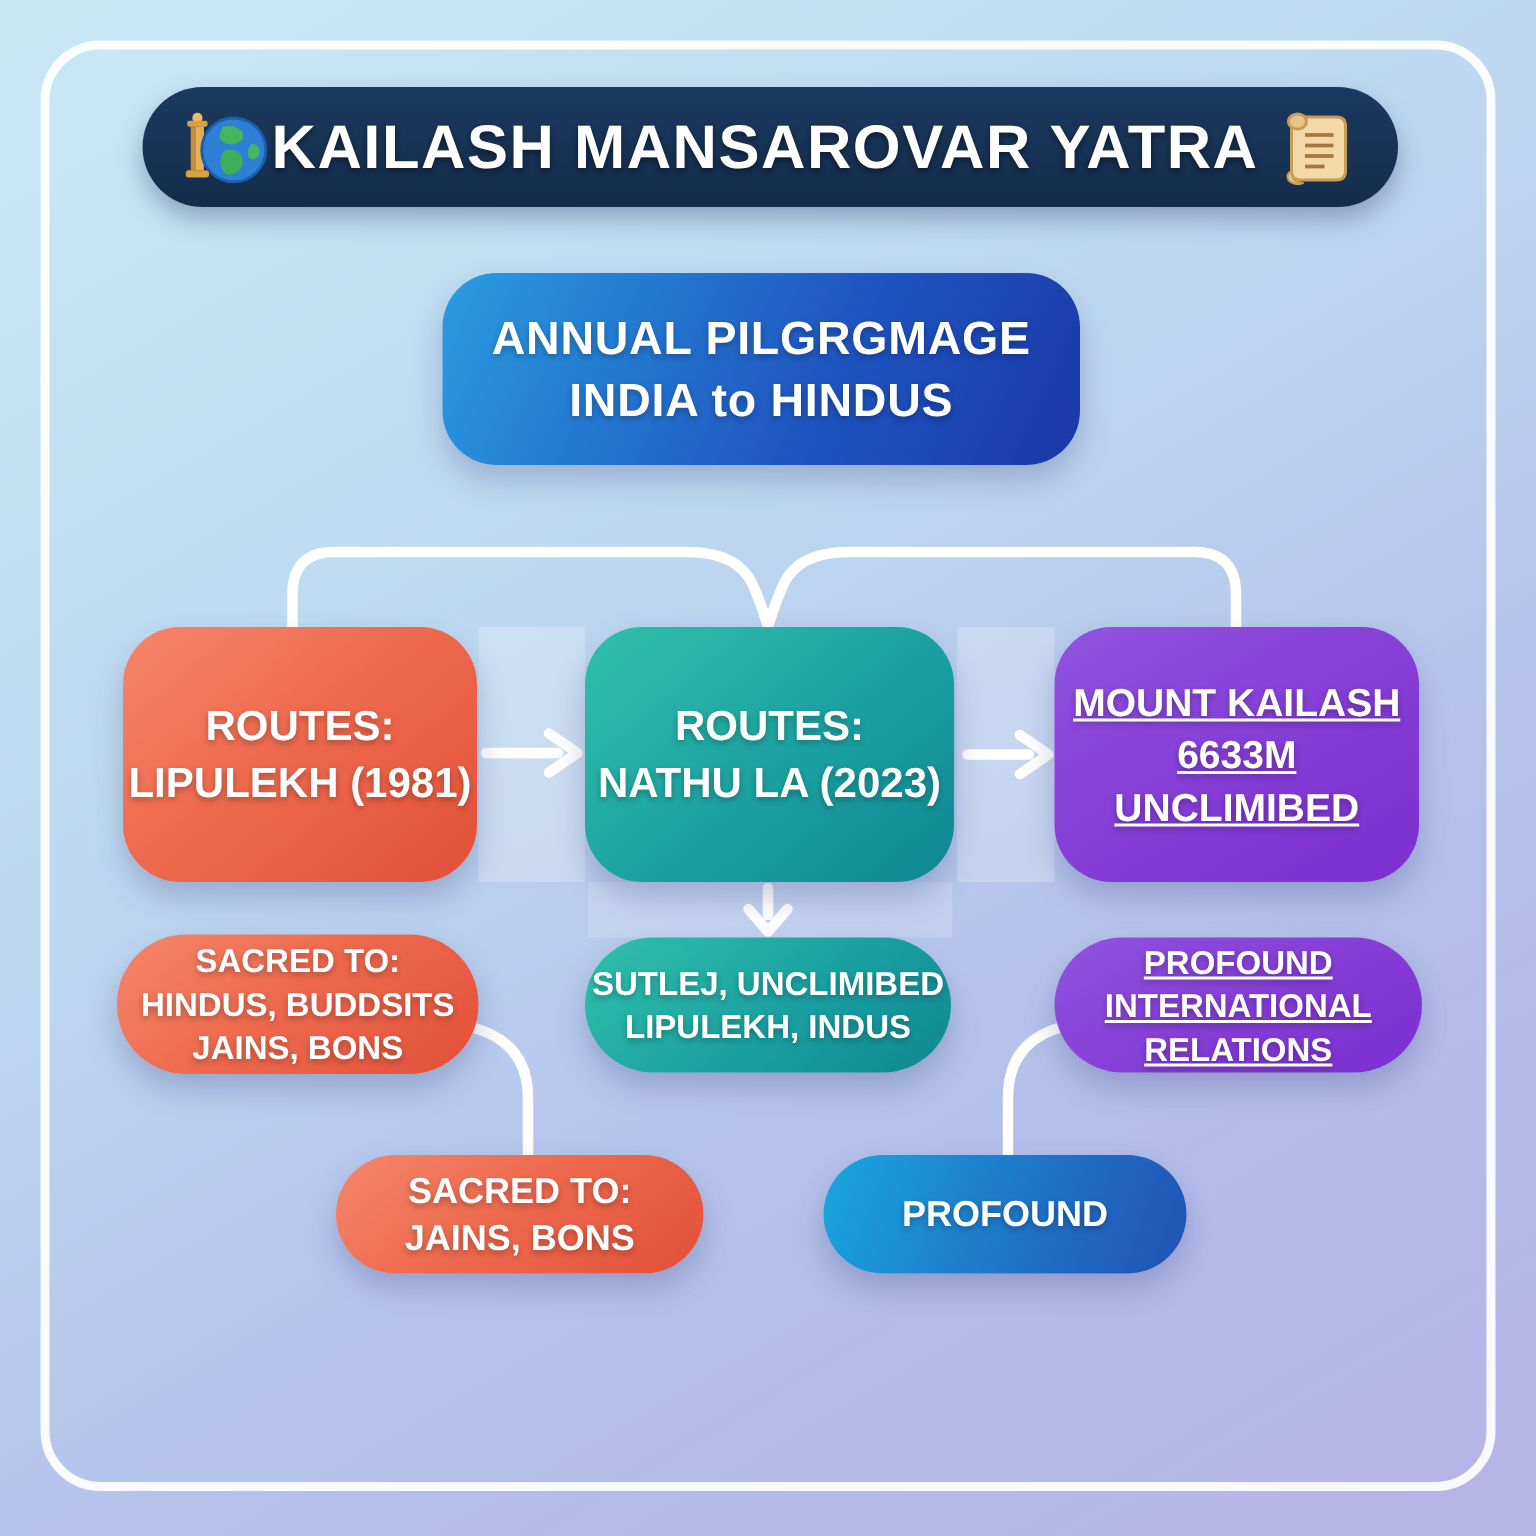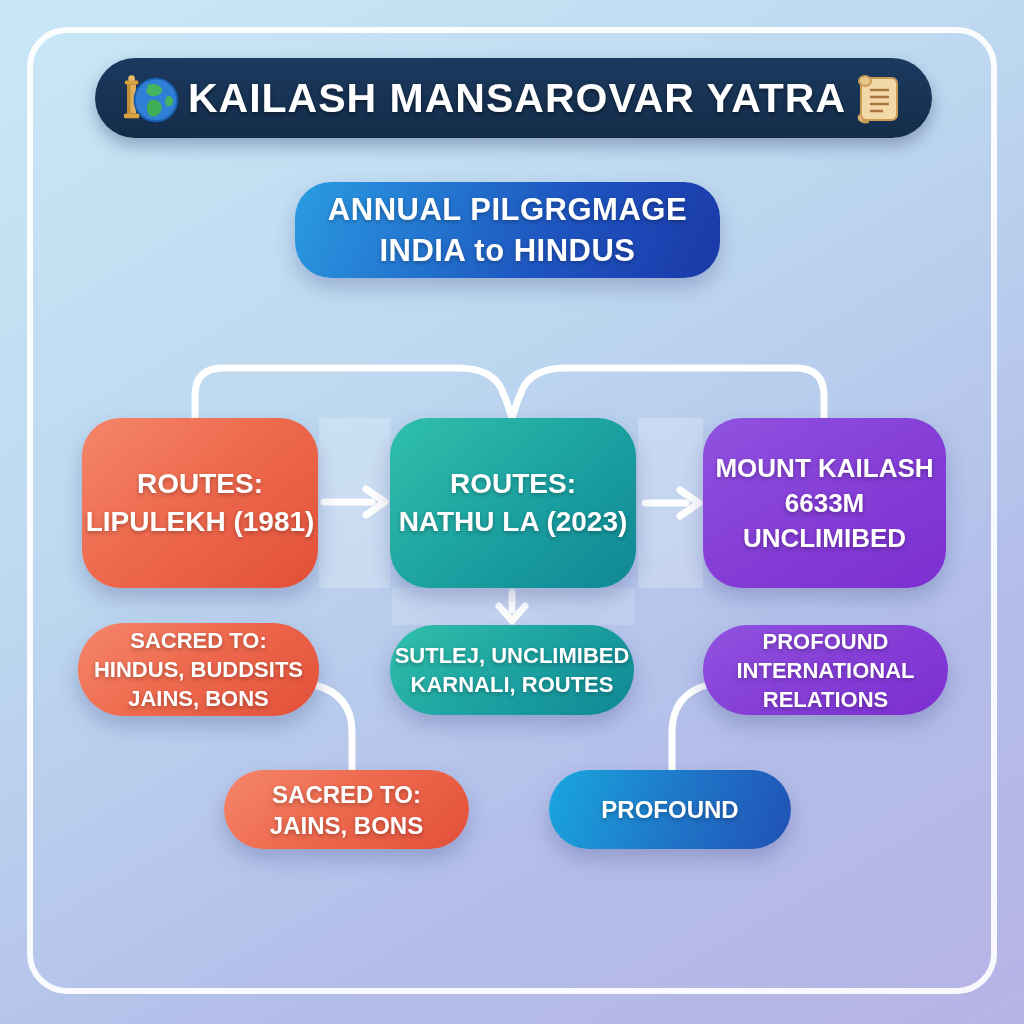--- a/index.html
+++ b/index.html
@@ -25,43 +25,43 @@
 
   .title-pill{
     position:absolute;left:95px;top:58px;width:837px;height:80px;
     background:linear-gradient(180deg,#1b3a60 0%,#142c49 100%);
     border-radius:42px;
     display:flex;align-items:center;justify-content:space-between;
     padding:0 24px;box-sizing:border-box;
     box-shadow:0 8px 16px rgba(40,55,100,0.35);
   }
   .title-pill h1{
-    margin:0;flex:1;text-align:right;
+    margin:0;flex:1;text-align:left;
     color:#ffffff;font-size:41px;font-weight:700;letter-spacing:1px;
     text-shadow:0 2px 4px rgba(0,0,0,0.45);
     white-space:nowrap;
   }
   .hdr-icon{width:62px;height:56px;display:flex;align-items:center;justify-content:center;}
 
   .node{
     position:absolute;
     display:flex;flex-direction:column;justify-content:center;
     text-align:center;color:#ffffff;font-weight:700;
     text-shadow:0 2px 4px rgba(0,0,0,0.28);
     box-shadow:0 10px 20px rgba(60,70,130,0.28);
     box-sizing:border-box;
   }
   .subtitle-box{
-    left:295px;top:182px;width:425px;height:96px;border-radius:36px;
+    left:295px;top:182px;width:425px;height:128px;border-radius:36px;
     background:linear-gradient(115deg,#2a9ce2 0%,#1e55c0 60%,#1b38a8 100%);
     font-size:31px;line-height:41px;letter-spacing:0.5px;
   }
   .box-orange{background:linear-gradient(140deg,#f5866b 0%,#ee6a4e 45%,#e2503a 100%);}
   .box-teal{background:linear-gradient(140deg,#30c0ab 0%,#1ba0a0 55%,#0f8794 100%);}
-  .box-purple{background:linear-gradient(150deg,#9053e0 0%,#853ed6 50%,#7c2fd0 100%);}
+  .box-purple{background:linear-gradient(150deg,#9053e0 0%,#853ed6 50%,#7c2fd0 100%);text-decoration:underline;}
   .pill-blue{background:linear-gradient(110deg,#19a7de 0%,#1f74c8 55%,#2152b4 100%);}
 
   .n-lipulekh{left:82px;top:418px;width:236px;height:170px;border-radius:38px;font-size:28px;line-height:38px;}
   .n-nathula{left:390px;top:418px;width:246px;height:170px;border-radius:38px;font-size:28px;line-height:38px;}
   .n-kailash{left:703px;top:418px;width:243px;height:170px;border-radius:38px;font-size:26px;line-height:35px;}
   .n-sacred-full{left:78px;top:623px;width:241px;height:93px;border-radius:46px;font-size:22px;line-height:29px;}
   .n-rivers{left:390px;top:625px;width:244px;height:90px;border-radius:45px;font-size:22px;line-height:29px;}
   .n-intl{left:703px;top:625px;width:245px;height:90px;border-radius:45px;font-size:22px;line-height:29px;}
   .n-sacred-short{left:224px;top:770px;width:245px;height:79px;border-radius:40px;font-size:24px;line-height:31px;}
   .n-sacredness{left:549px;top:770px;width:242px;height:79px;border-radius:40px;font-size:24px;line-height:31px;}
@@ -147,21 +147,21 @@
   </div>
 
   <div class="node box-orange n-sacred-full">
     <div>SACRED TO:</div>
     <div>HINDUS, BUDDSITS</div>
     <div>JAINS, BONS</div>
   </div>
 
   <div class="node box-teal n-rivers">
     <div>SUTLEJ, UNCLIMIBED</div>
-    <div>KARNALI, ROUTES</div>
+    <div>LIPULEKH, INDUS</div>
   </div>
 
   <div class="node box-purple n-intl">
     <div>PROFOUND</div>
     <div>INTERNATIONAL</div>
     <div>RELATIONS</div>
   </div>
 
   <div class="node box-orange n-sacred-short">
     <div>SACRED TO:</div>

